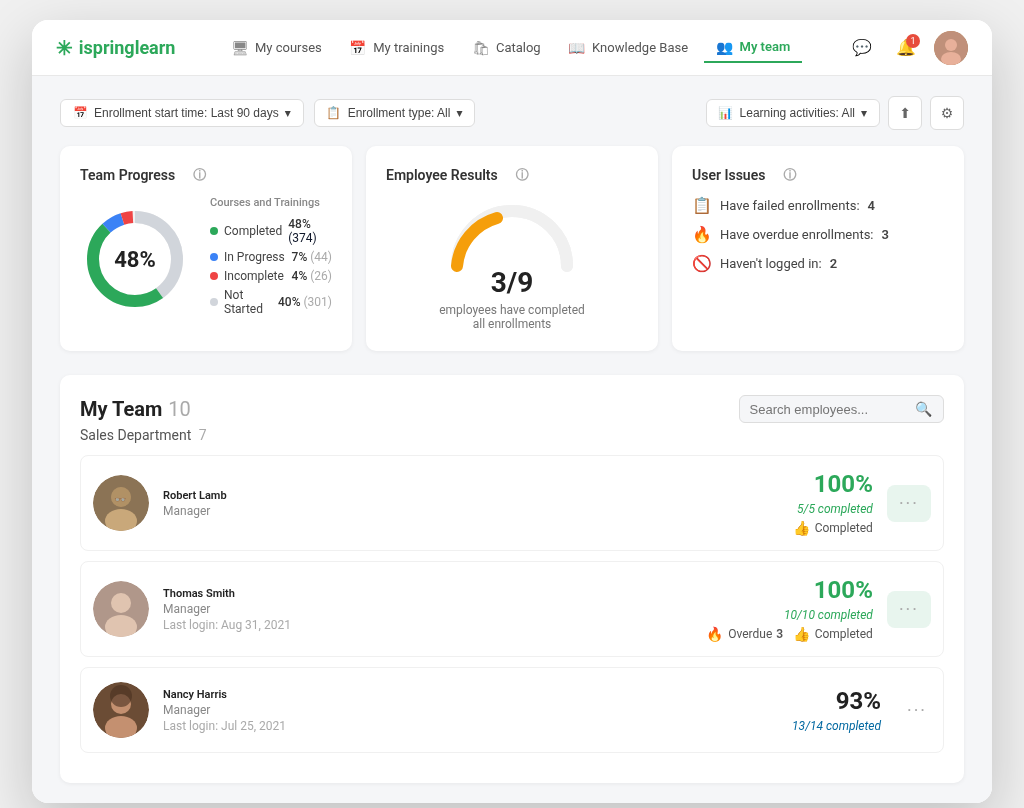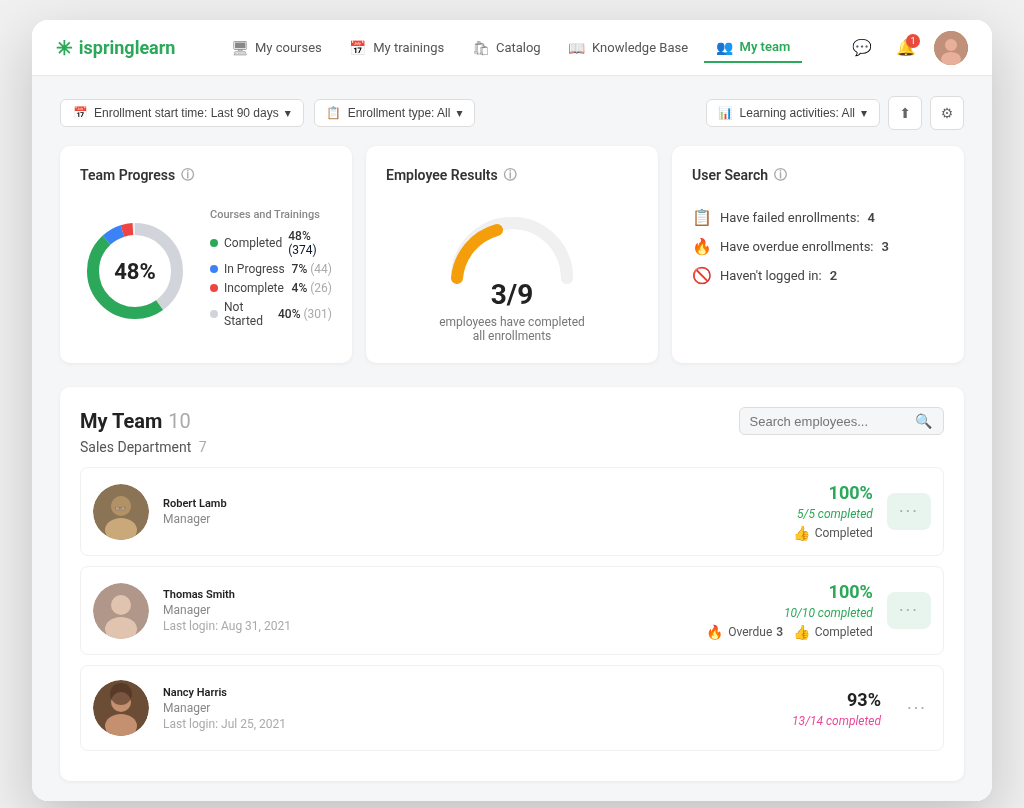--- a/index.html
+++ b/index.html
@@ -158,24 +158,24 @@
     .card {
       background: #fff;
       border-radius: 10px;
       padding: 20px;
       box-shadow: 0 1px 4px rgba(0,0,0,0.06);
     }
     .card-title {
       font-size: 14px;
       font-weight: 600;
       color: #333;
-      margin-bottom: 24px;
-      display: flex;
-      align-items: center;
-      gap: 6px;
+      margin-bottom: 12px;
+      display: flex;
+      align-items: center;
+      gap: 18px;
     }
     .info-icon {
       color: #aaa;
       font-size: 13px;
       cursor: pointer;
     }
     
     .team-progress-inner {
       display: flex;
       align-items: center;
@@ -332,21 +332,21 @@
       color: #aaa;
       margin-top: 2px;
     }
     .emp-stats {
       display: flex;
       flex-direction: column;
       align-items: flex-end;
       gap: 4px;
     }
     .emp-pct {
-      font-size: 18px;
+      font-size: 24px;
       font-weight: 700;
       color: #2ca85a;
     }
     .emp-completed-count {
       font-size: 12px;
       color: #2ca85a;
       font-style: italic;
     }
     .emp-badges {
       display: flex;
@@ -523,21 +523,21 @@
 
             <path d="M 15 70 A 55 55 0 0 1 55 22" fill="none" stroke="#f59e0b" stroke-width="12" stroke-linecap="round"></path>
           </svg>
           <div class="gauge-value">3/9</div>
           <div class="gauge-label">employees have completed<br>all enrollments</div>
         </div>
       </div>
 
       <div class="card">
         <div class="card-title">
-          <span>User Search</span>
+          <span>User Issues</span>
           <span class="info-icon">ⓘ</span>
         </div>
         <div class="issue-item">
           <span class="issue-icon">📋</span>
           <span>Have failed enrollments:</span>
           <span class="issue-count">4</span>
         </div>
         <div class="issue-item">
           <span class="issue-icon">🔥</span>
           <span>Have overdue enrollments:</span>
@@ -637,21 +637,21 @@
             <circle cx="28" cy="14" r="11" fill="#4a3020" opacity="0.6"></circle>
           </svg>
         </div>
         <div class="emp-info">
           <div class="emp-name">Nancy Harris</div>
           <div class="emp-role">Manager</div>
           <div class="emp-login">Last login: Jul 25, 2021</div>
         </div>
         <div class="emp-stats">
           <div class="emp-pct" style="color:#222">93%</div>
-          <div class="emp-completed-count" style="color:#ec4899">13/14 completed</div>
+          <div class="emp-completed-count" style="color:#0369a1">13/14 completed</div>
         </div>
         <div style="width:28px;display:flex;align-items:center;justify-content:center;cursor:pointer;margin-left:8px">
           <span style="color:#aaa;font-size:18px;letter-spacing:2px">···</span>
         </div>
       </div>
     </div>
   </div>
 </div>
 
 </body></html>

